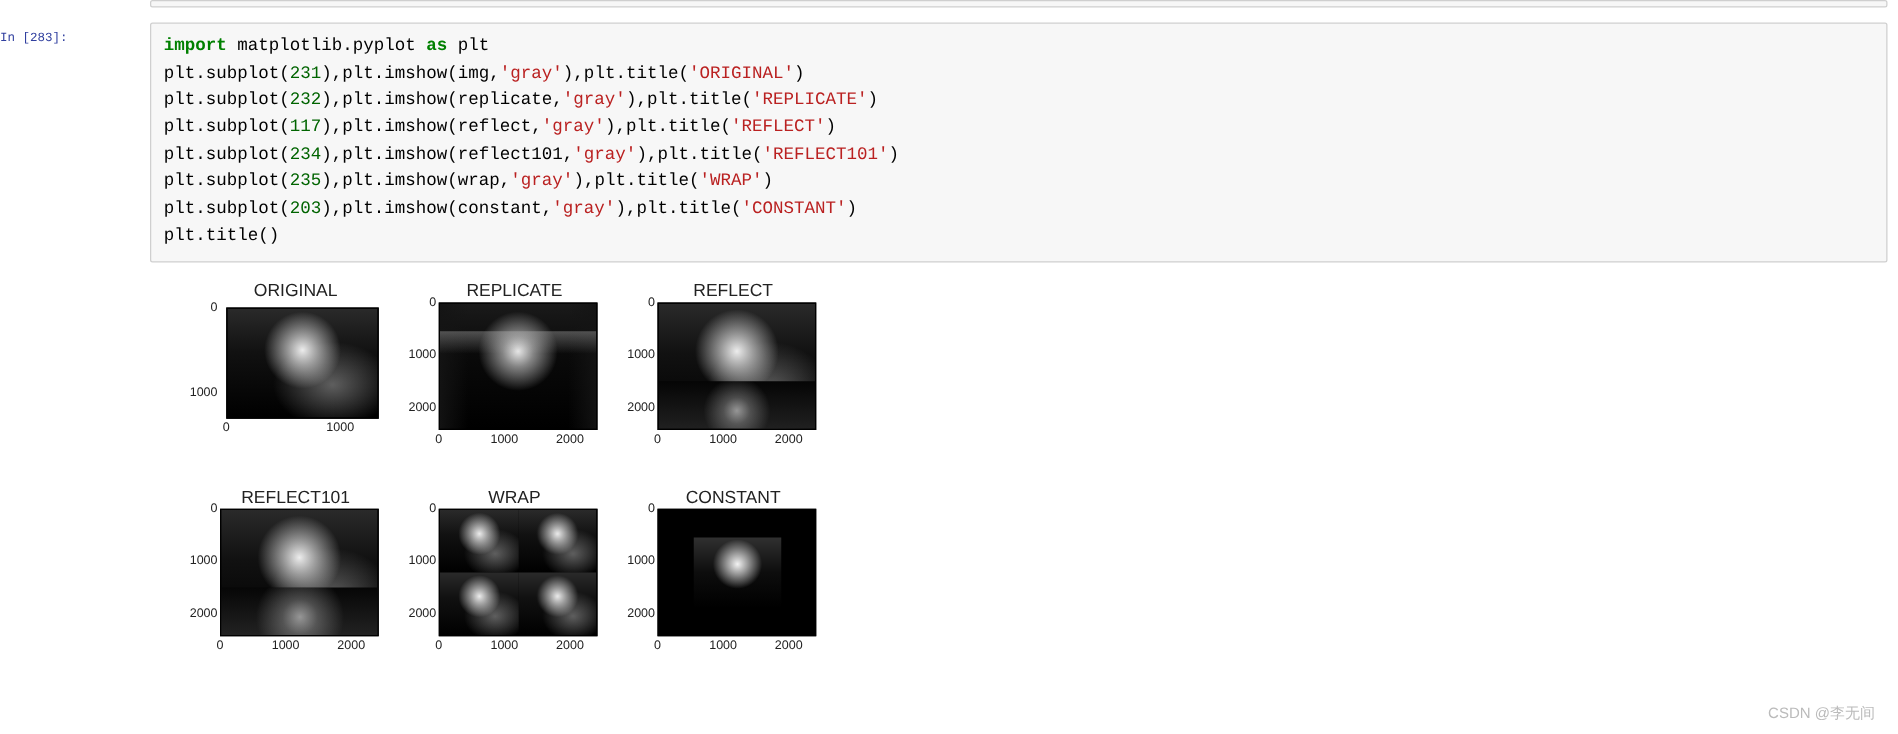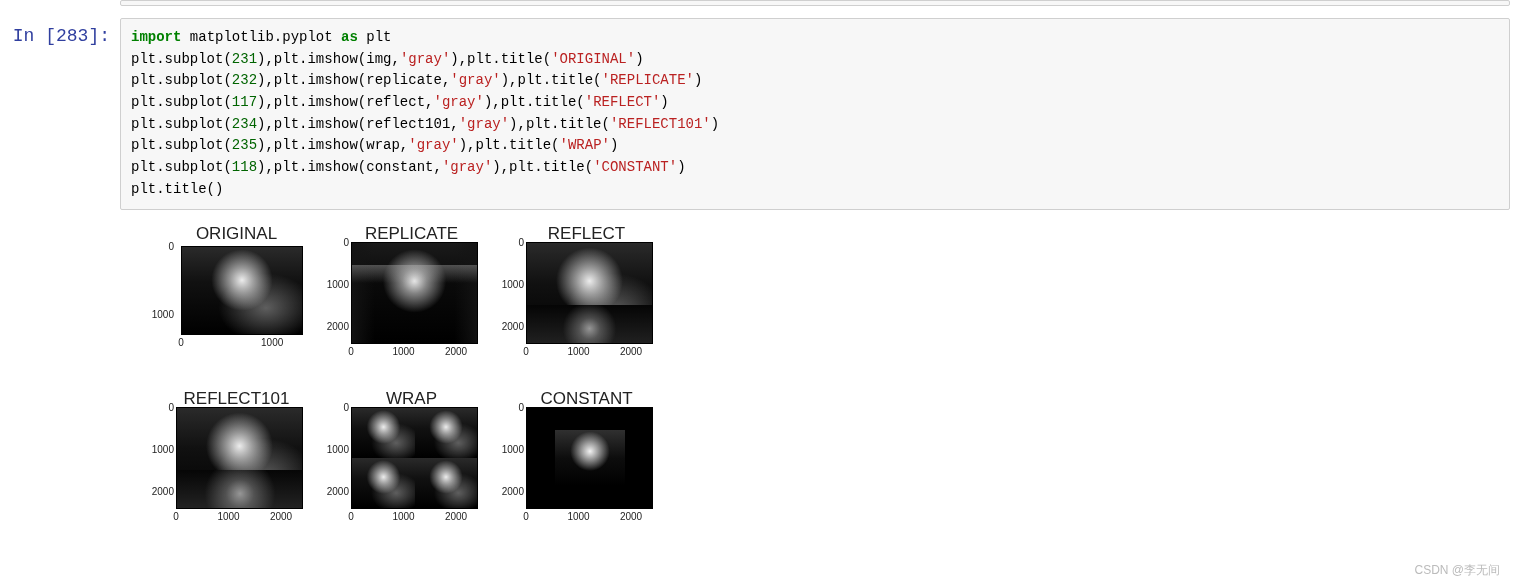--- a/index.html
+++ b/index.html
@@ -21,24 +21,23 @@
     height: 4px;
     border: 1px solid #cfcfcf;
     border-radius: 2px;
     background: #f7f7f7;
     margin: 0 0 12px 120px;
     margin-right: 8px;
   }
   .prompt {
     width: 110px;
     min-width: 110px;
-    text-align: right;
     padding: 8px 10px 0 0;
     font-family: "SimSun", "Courier New", monospace;
-    font-size: 18px;
+    font-size: 10px;
     white-space: nowrap;
   }
   .prompt .in-label { color: #303F9F; }
   .prompt .in-num { color: #303F9F; }
   .code-area {
     flex: 1;
     background: #f7f7f7;
     border: 1px solid #cfcfcf;
     border-radius: 2px;
     padding: 8px 10px;
@@ -72,21 +71,21 @@
   .subplot {
     position: relative;
     width: 175px;
     height: 155px;
   }
   .plot-title {
     position: absolute;
     top: 0;
     left: 0; right: 0;
     text-align: center;
-    font-size: 17px;
+    font-size: 14px;
     padding-left: 30px;
   }
   .axes {
     position: absolute;
     top: 18px;
     left: 42px;
     border: 1px solid #000;
     background: #000;
     overflow: hidden;
   }
@@ -141,21 +140,21 @@
   <div class="cell">
     <div class="prompt">
       <span class="in-label">In </span><span class="in-num">[283]:</span>
     </div>
     <div class="code-area"><span class="kw">import</span><span> matplotlib.pyplot </span><span class="kw">as</span><span> plt</span>
 <span>plt.subplot(</span><span class="num">231</span><span>),plt.imshow(img,</span><span class="str">'gray'</span><span>),plt.title(</span><span class="str">'ORIGINAL'</span><span>)</span>
 <span>plt.subplot(</span><span class="num">232</span><span>),plt.imshow(replicate,</span><span class="str">'gray'</span><span>),plt.title(</span><span class="str">'REPLICATE'</span><span>)</span>
 <span>plt.subplot(</span><span class="num">117</span><span>),plt.imshow(reflect,</span><span class="str">'gray'</span><span>),plt.title(</span><span class="str">'REFLECT'</span><span>)</span>
 <span>plt.subplot(</span><span class="num">234</span><span>),plt.imshow(reflect101,</span><span class="str">'gray'</span><span>),plt.title(</span><span class="str">'REFLECT101'</span><span>)</span>
 <span>plt.subplot(</span><span class="num">235</span><span>),plt.imshow(wrap,</span><span class="str">'gray'</span><span>),plt.title(</span><span class="str">'WRAP'</span><span>)</span>
-<span>plt.subplot(</span><span class="num">118</span><span>),plt.imshow(constant,</span><span class="str">'gray'</span><span>),plt.title(</span><span class="str">'CONSTANT'</span><span>)</span>
+<span>plt.subplot(</span><span class="num">203</span><span>),plt.imshow(constant,</span><span class="str">'gray'</span><span>),plt.title(</span><span class="str">'CONSTANT'</span><span>)</span>
 <span>plt.title()</span></div>
   </div>
 
   <div class="output-wrap">
     <div class="output-area">
       <div class="plot-grid">
 
         <div class="subplot">
           <div class="plot-title">ORIGINAL</div>
           <div class="axes" style="width:120px;height:87px;top:22px;left:47px;">

